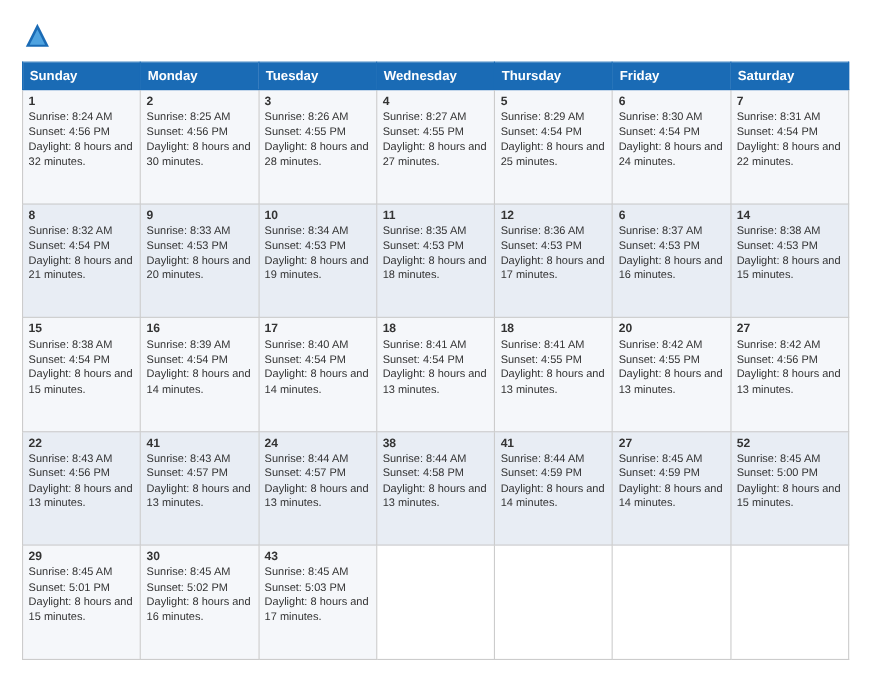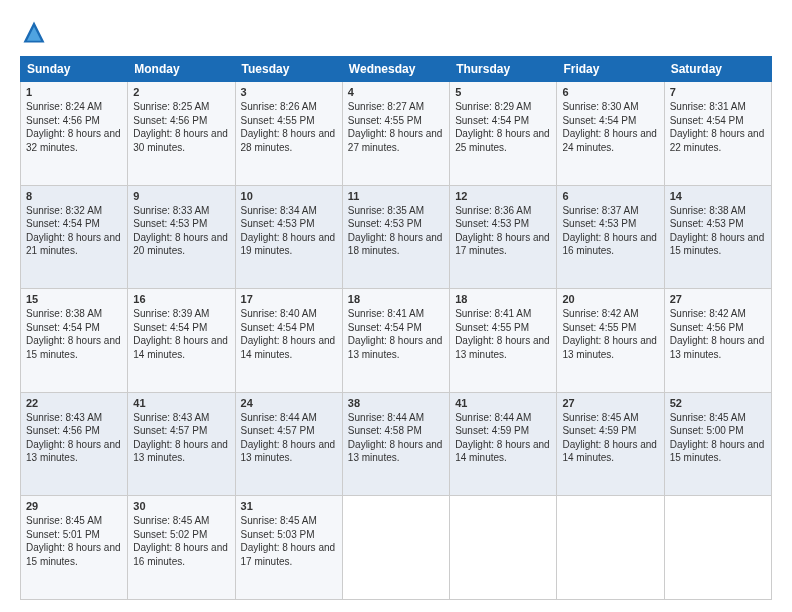--- a/index.html
+++ b/index.html
@@ -196,21 +196,21 @@
           <td><span class="day-num">27</span>
         <span class="cell-text">Sunrise: 8:45 AM<br>Sunset: 4:59 PM<br>Daylight: 8 hours and 14 minutes.</span></td>
           <td><span class="day-num">52</span>
         <span class="cell-text">Sunrise: 8:45 AM<br>Sunset: 5:00 PM<br>Daylight: 8 hours and 15 minutes.</span></td>
         </tr>
         <tr>
           <td><span class="day-num">29</span>
         <span class="cell-text">Sunrise: 8:45 AM<br>Sunset: 5:01 PM<br>Daylight: 8 hours and 15 minutes.</span></td>
           <td><span class="day-num">30</span>
         <span class="cell-text">Sunrise: 8:45 AM<br>Sunset: 5:02 PM<br>Daylight: 8 hours and 16 minutes.</span></td>
-          <td><span class="day-num">31</span>
+          <td><span class="day-num">43</span>
         <span class="cell-text">Sunrise: 8:45 AM<br>Sunset: 5:03 PM<br>Daylight: 8 hours and 17 minutes.</span></td>
           <td class="empty-cell"></td>
           <td class="empty-cell"></td>
           <td class="empty-cell"></td>
           <td class="empty-cell"></td>
         </tr>
       </tbody>
   </table>
 </div>
 

